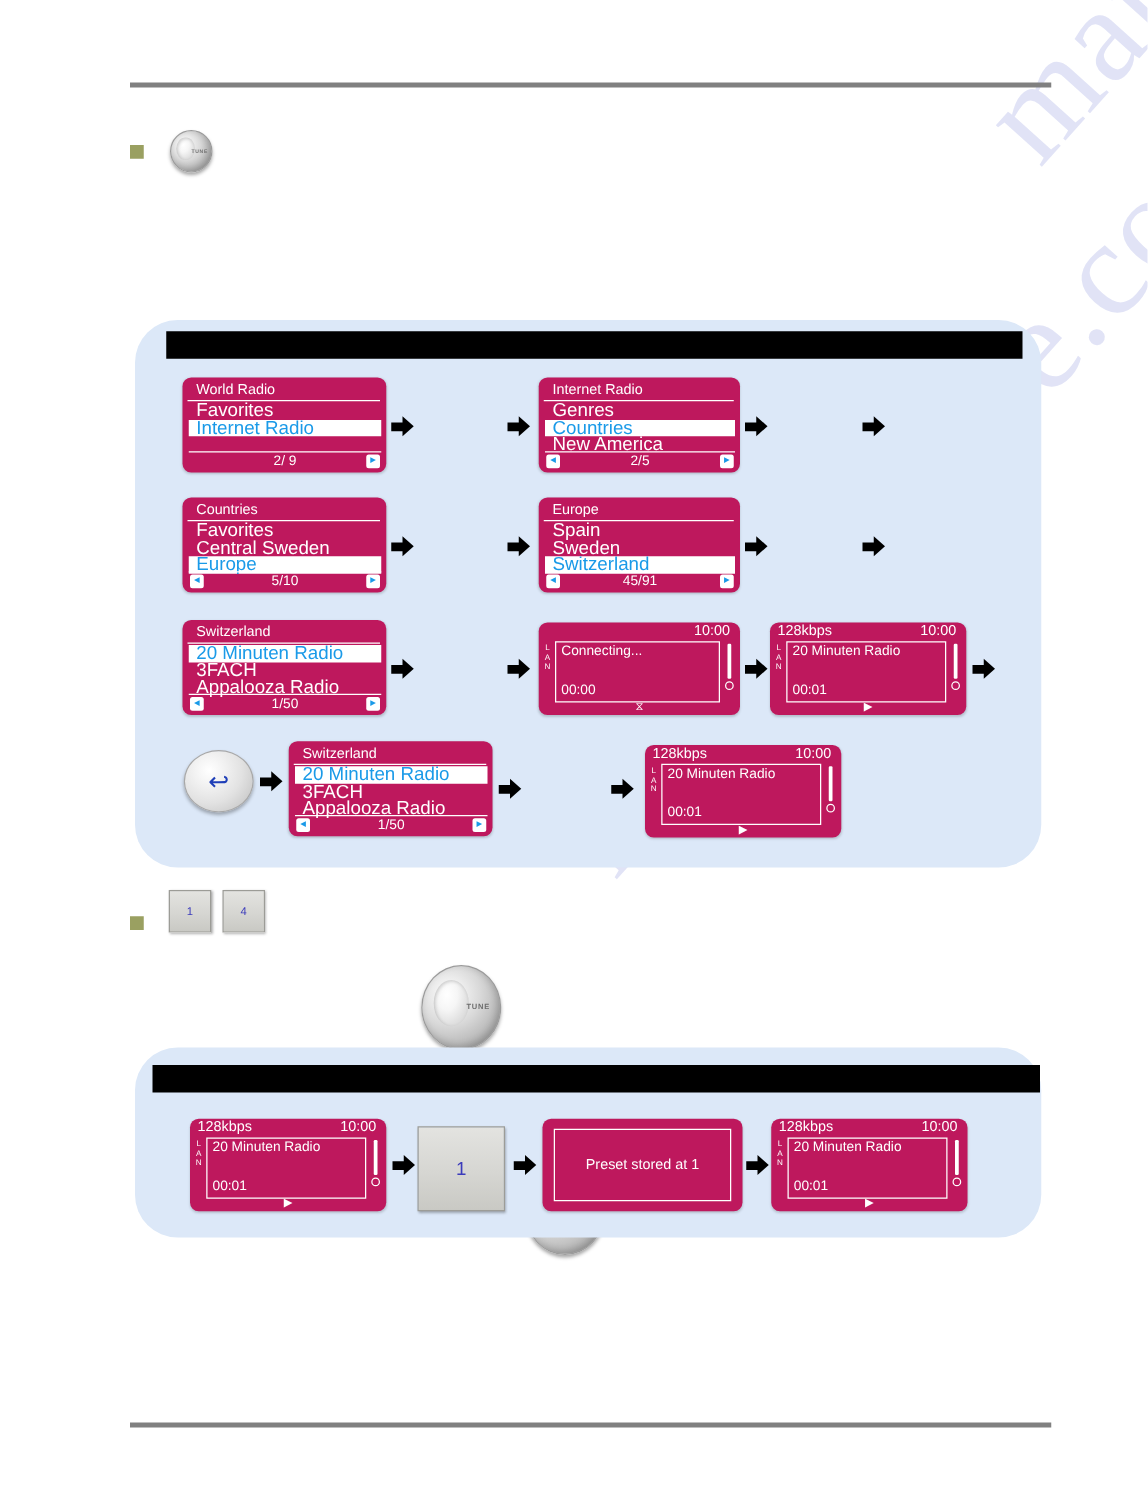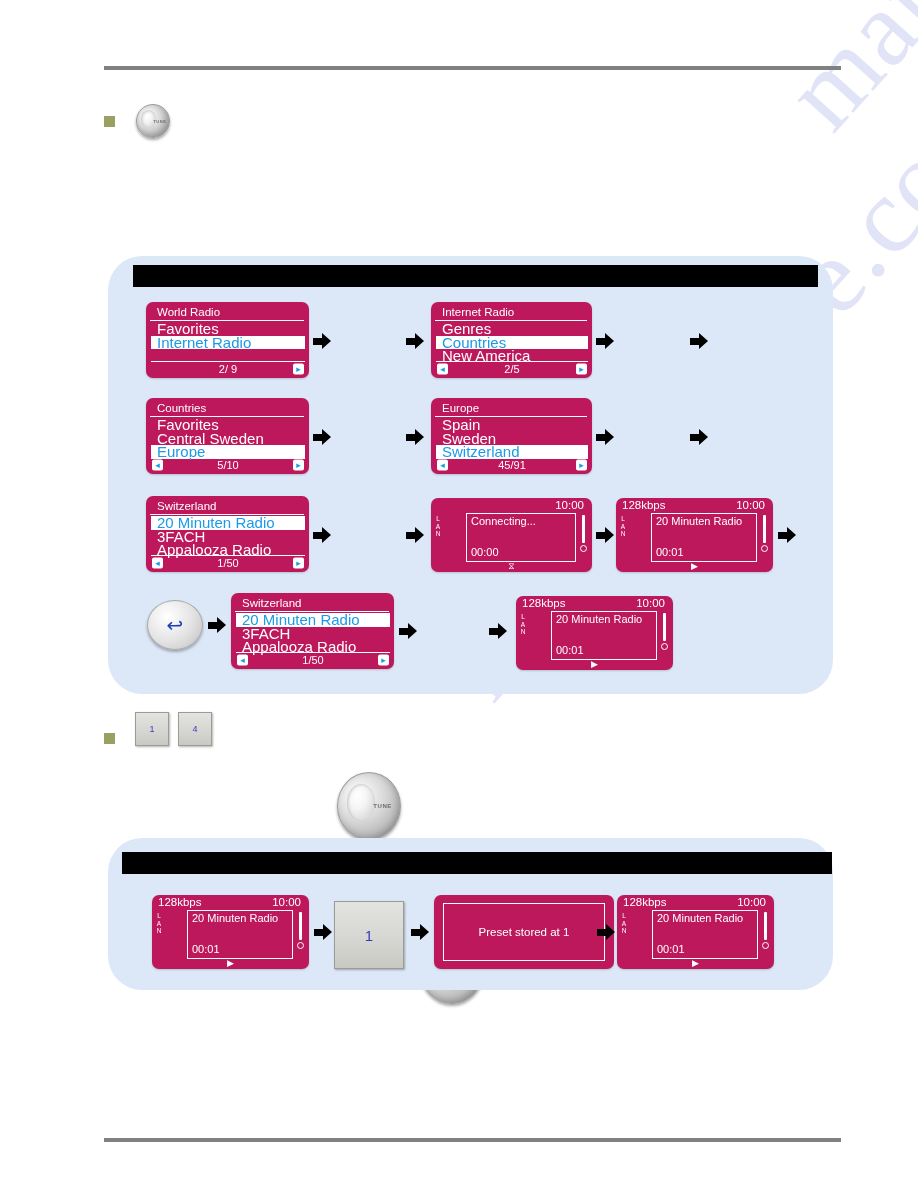--- a/index.html
+++ b/index.html
@@ -145,21 +145,20 @@
     padding:1px 8px 0 6px;
   }
   .lan{
     position:absolute; left:3px; top:17px;
     font-size:6.5px; line-height:7.5px; letter-spacing:0;
     text-align:center; width:8px;
   }
   .lcd-box{
     position:absolute; left:13px; right:16px; top:15px; bottom:10px;
     border:1.3px solid #ffffff;
-    margin-left:22px;
   }
   .lcd-box .station{
     font-size:11px; line-height:13px; padding:1px 0 0 4px; white-space:nowrap;
   }
   .lcd-box .timer{
     position:absolute; left:4px; bottom:2px;
     font-size:11px; line-height:13px;
   }
   .vol{
     position:absolute; right:4px; top:17px; width:9px; height:42px;
@@ -505,21 +504,21 @@
 
 <div class="numkey" style="left:334px; top:901px; width:70px; height:68px;">
   <span style="font-size:15px;">1</span>
 </div>
 
 <div class="steparrow" style="left:411px; top:924px;">
   <div class="shaft"></div>
     <div class="head"></div>
 </div>
 
-<div class="lcd lcd-msg" style="left:434px; top:895px; width:180px; height:74px;">
+<div class="lcd lcd-msg" style="left:434px; top:895px; width:160px; height:74px;">
   <div class="msgbox">Preset stored at 1</div>
 </div>
 
 <div class="steparrow" style="left:597px; top:924px;">
   <div class="shaft"></div>
     <div class="head"></div>
 </div>
 
 <div class="lcd lcd-play" style="left:617px; top:895px; width:157px; height:74px;">
   <div class="lcd-top">

